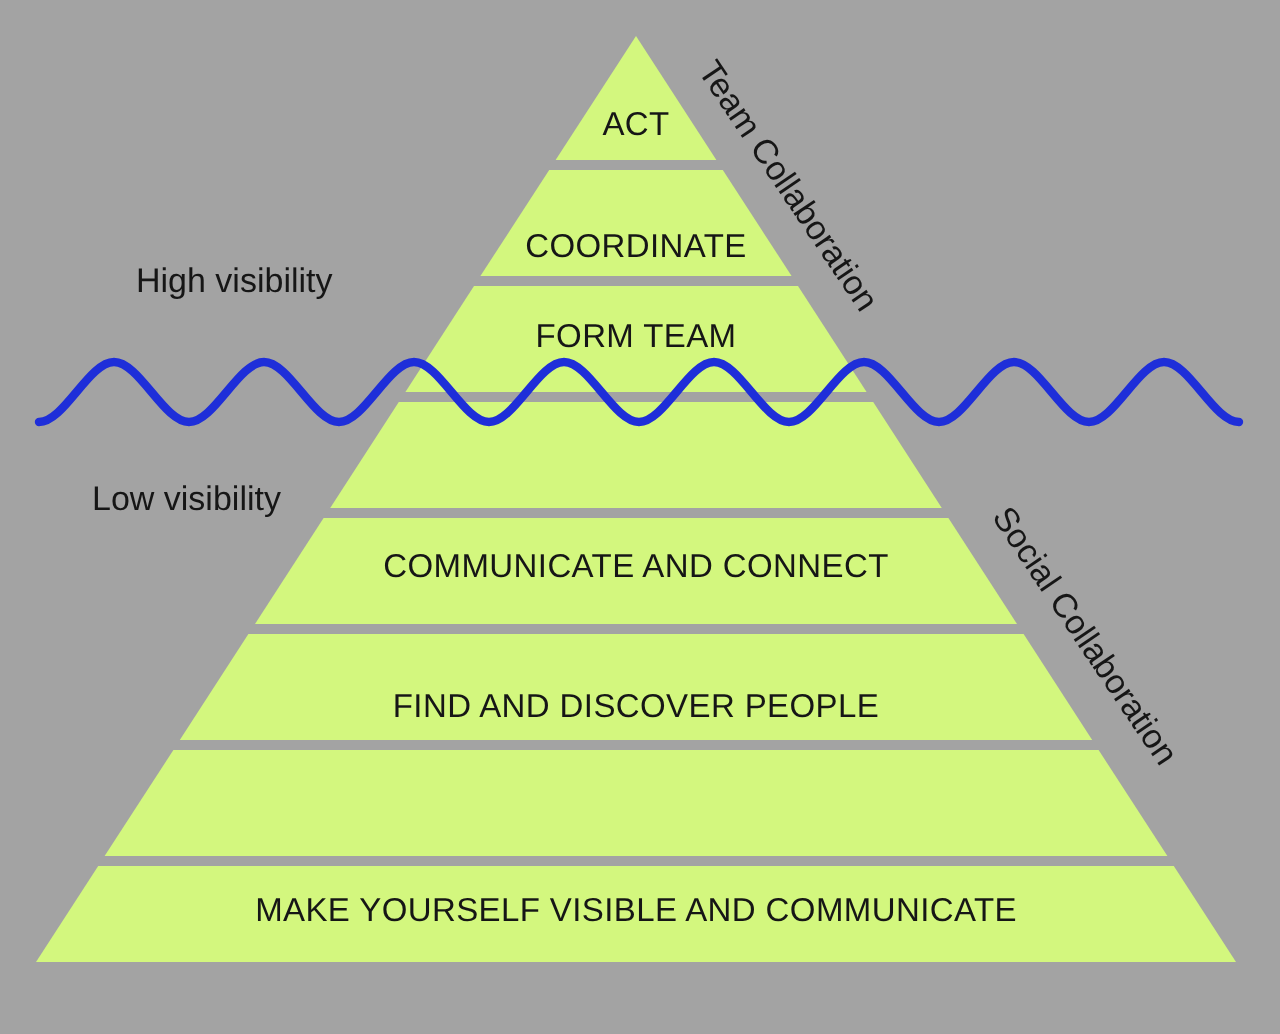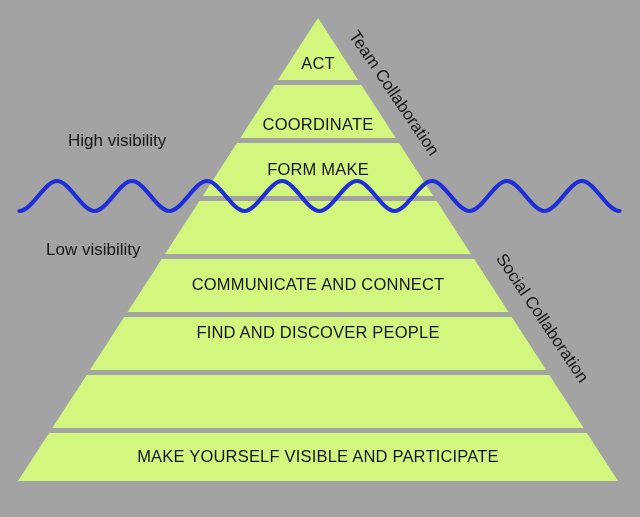--- a/index.html
+++ b/index.html
@@ -59,24 +59,24 @@
              c 12.5 0 25 -30 37.5 -30 c 12.5 0 25 30 37.5 30
              c 12.5 0 25 -30 37.5 -30 c 12.5 0 25 30 37.5 30
              c 12.5 0 25 -30 37.5 -30 c 12.5 0 25 30 37.5 30
              c 12.5 0 25 -30 37.5 -30 c 12.5 0 25 30 37.5 30
              c 12.5 0 25 -30 37.5 -30 c 12.5 0 25 30 37.5 30
              c 12.5 0 25 -30 37.5 -30 c 12.5 0 25 30 37.5 30" fill="none" stroke-width="4.2" stroke-linecap="round" stroke="#1e2ed9"></path>
   </svg>
 
   <div class="layer-label" style="top:63px;">ACT</div>
   <div class="layer-label" style="top:124px;">COORDINATE</div>
-  <div class="layer-label" style="top:169px;">FORM MAKE</div>
+  <div class="layer-label" style="top:169px;">FORM TEAM</div>
   <div class="layer-label" style="top:284px;">COMMUNICATE AND CONNECT</div>
-  <div class="layer-label" style="top:332px;">FIND AND DISCOVER PEOPLE</div>
-  <div class="layer-label" style="top:456px;">MAKE YOURSELF VISIBLE AND PARTICIPATE</div>
+  <div class="layer-label" style="top:354px;">FIND AND DISCOVER PEOPLE</div>
+  <div class="layer-label" style="top:456px;">MAKE YOURSELF VISIBLE AND COMMUNICATE</div>
 
   <div class="viz-label" style="left:30px; top:131px;margin-left:38px;">High visibility</div>
   <div class="viz-label" style="left:30px; top:240px;margin-left:16px;">Low visibility</div>
 
   <div class="side-label" style="left:361px; top:27px;">Team Collaboration</div>
   <div class="side-label" style="left:508px; top:250px;">Social Collaboration</div>
 
 </div>
 
 </body></html>

